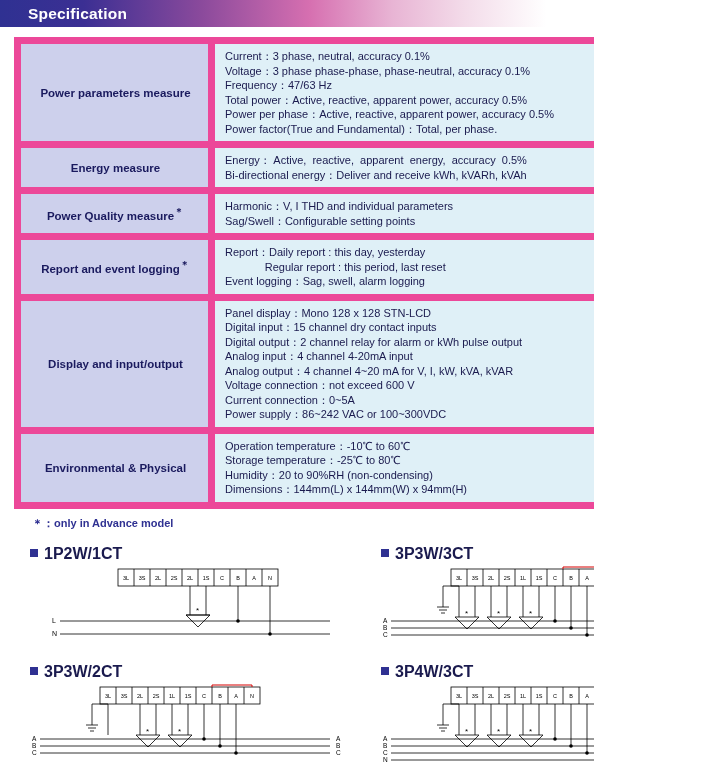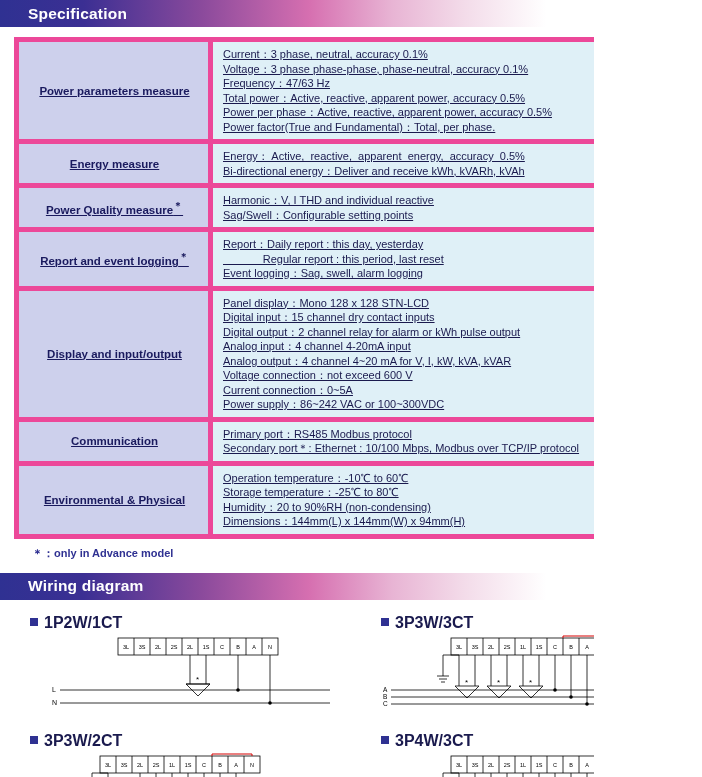--- a/index.html
+++ b/index.html
@@ -28,24 +28,23 @@
   }
 
   
   .spec-wrap { padding: 10px 14px 0 14px; }
   table.spec {
     width: 674px;
     border-collapse: collapse;
     table-layout: fixed;
   }
   table.spec td {
-    border: 5px solid #ec4899;
+    border: 7px solid #ec4899;
     vertical-align: middle;
     padding: 5px 8px 5px 10px;
-    text-decoration: underline;
   }
   td.label {
     width: 194px;
     background: #cdd0ec;
     color: #1a1a5e;
     font-size: 11.5px;
     font-weight: bold;
     text-align: center;
     vertical-align: middle;
     margin-top: 12px;
@@ -119,21 +118,21 @@
         <tr>
           <td class="label"><span>Energy measure</span></td>
           <td class="value">
             <div class="line">Energy： Active,  reactive,  apparent  energy,  accuracy  0.5%</div>
             <div class="line">Bi-directional energy：Deliver and receive kWh, kVARh, kVAh</div>
           </td>
         </tr>
         <tr>
           <td class="label"><span>Power Quality measure</span><span class="ast">＊</span></td>
           <td class="value">
-            <div class="line">Harmonic：V, I THD and individual reactive</div>
+            <div class="line">Harmonic：V, I THD and individual parameters</div>
             <div class="line">Sag/Swell：Configurable setting points</div>
           </td>
         </tr>
         <tr>
           <td class="label"><span>Report and event logging</span><span class="ast">＊</span></td>
           <td class="value">
             <div class="line">Report：Daily report : this day, yesterday</div>
             <div class="line">             Regular report : this period, last reset</div>
             <div class="line">Event logging：Sag, swell, alarm logging</div>
           </td>
@@ -145,44 +144,34 @@
             <div class="line">Digital input：15 channel dry contact inputs</div>
             <div class="line">Digital output：2 channel relay for alarm or kWh pulse output</div>
             <div class="line">Analog input：4 channel 4-20mA input</div>
             <div class="line">Analog output：4 channel 4~20 mA for V, I, kW, kVA, kVAR</div>
             <div class="line">Voltage connection：not exceed 600 V</div>
             <div class="line">Current connection：0~5A</div>
             <div class="line">Power supply：86~242 VAC or 100~300VDC</div>
           </td>
         </tr>
         <tr>
-          <td class="label"><span>Communication</span></td>
-          <td class="value">
-            <div class="line">Primary port：RS485 Modbus protocol</div>
-            <div class="line">Secondary port＊: Ethernet : 10/100 Mbps, Modbus over TCP/IP protocol</div>
-          </td>
-        </tr>
-        <tr>
           <td class="label"><span>Environmental &amp; Physical</span></td>
           <td class="value">
             <div class="line">Operation temperature：-10℃ to 60℃</div>
             <div class="line">Storage temperature：-25℃ to 80℃</div>
             <div class="line">Humidity：20 to 90%RH (non-condensing)</div>
             <div class="line">Dimensions：144mm(L) x 144mm(W) x 94mm(H)</div>
           </td>
         </tr>
       </tbody>
     </table>
 
     <div class="footnote">＊：only in Advance model</div>
   </div>
 
-  <div class="section-bar" style="margin-top:12px">
-    <span class="title">Wiring diagram</span>
-  </div>
 
   <div class="wiring-wrap">
     <div class="diag-grid">
 
       <div class="diag">
         <div class="diag-title">
           <span class="bullet"></span><span>1P2W/1CT</span>
         </div>
         <div class="canvas">
           <svg width="351" height="100" viewBox="0 0 351 100">

